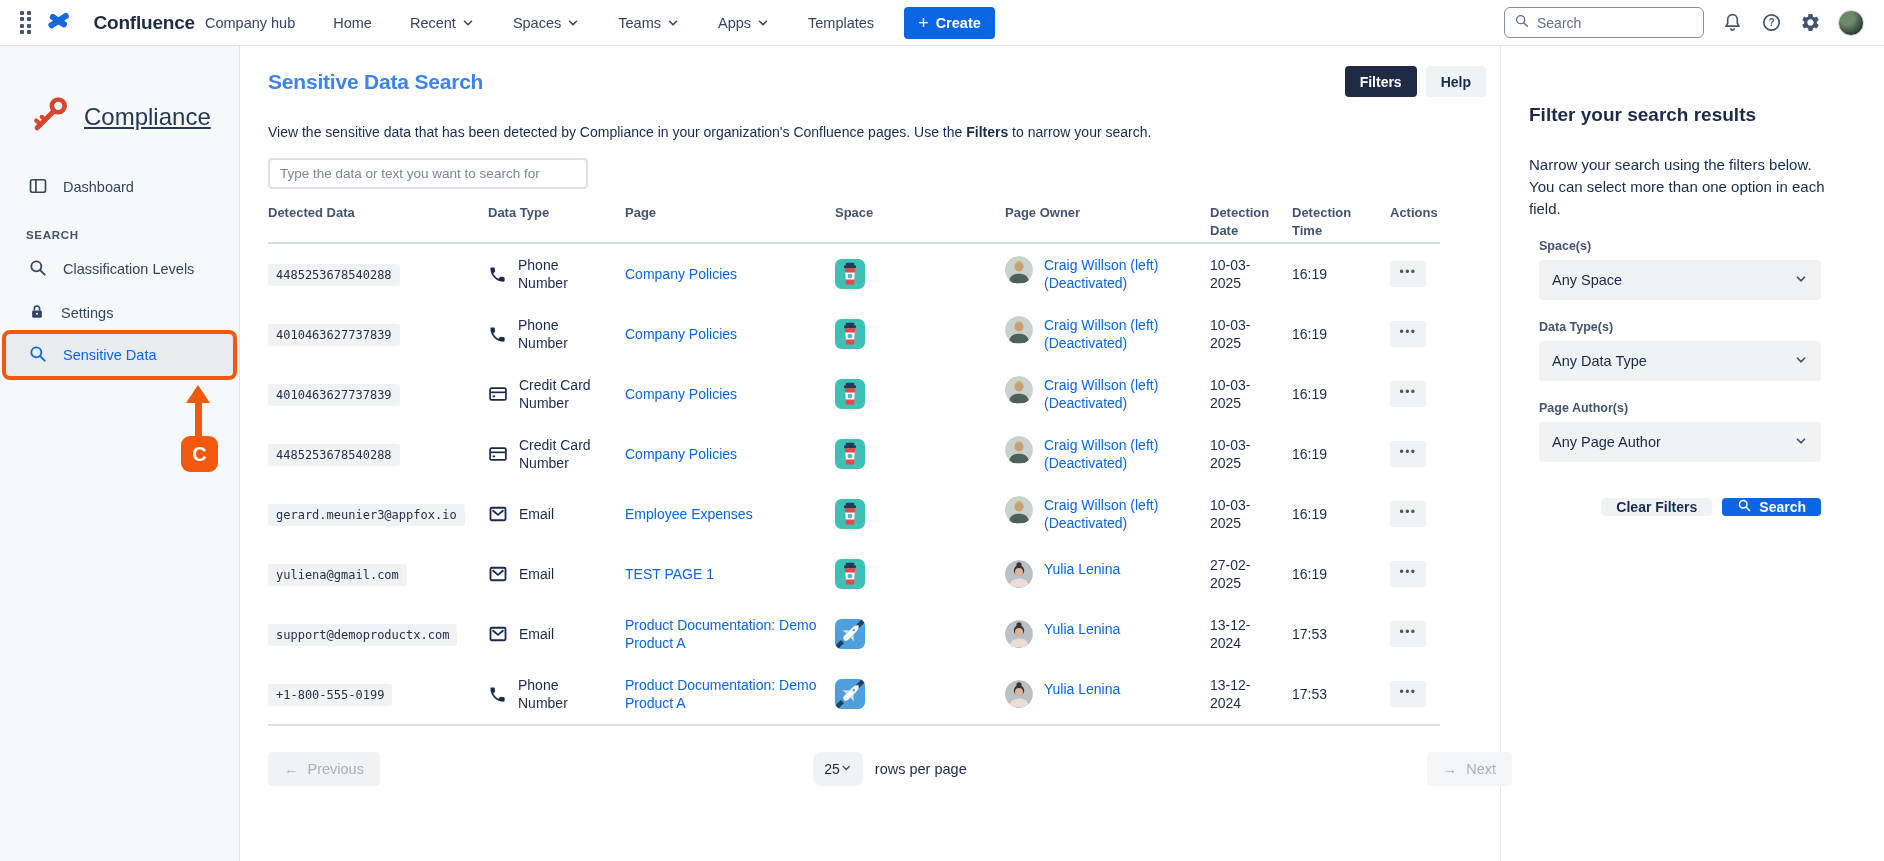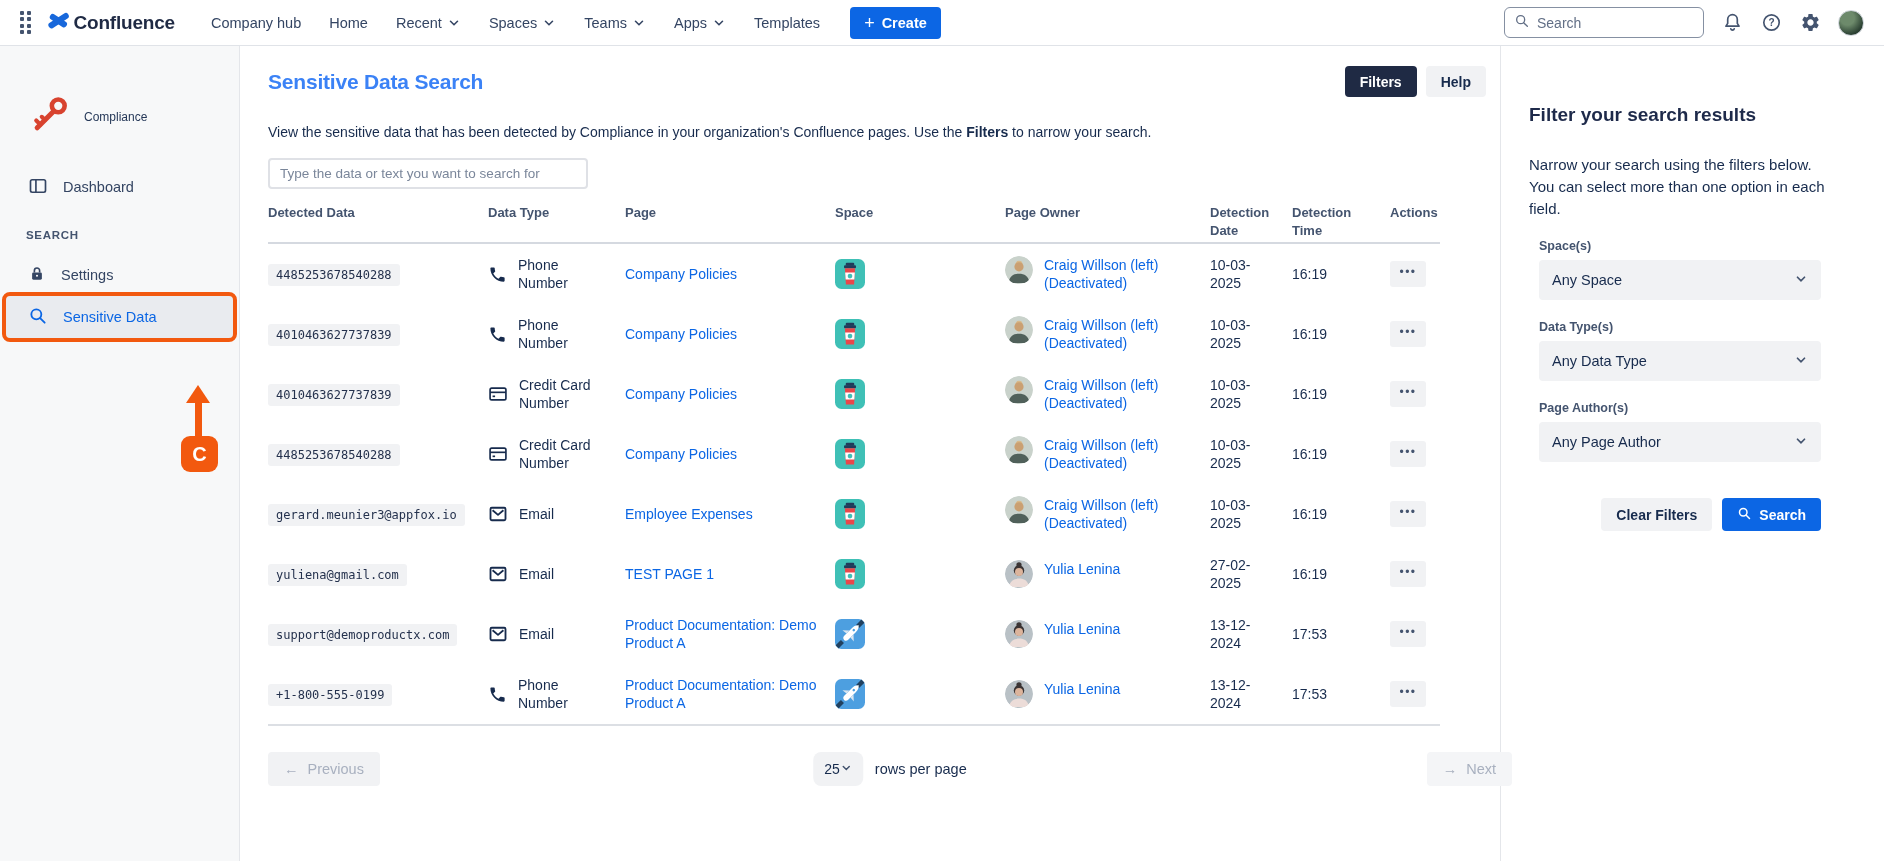--- a/index.html
+++ b/index.html
@@ -5,23 +5,23 @@
   * { margin:0; padding:0; box-sizing:border-box; }
   html,body { width:1884px; height:861px; overflow:hidden; background:#fff;
     font-family:"Liberation Sans", sans-serif; color:#172B4D; }
 
   
   .top-nav { height:46px; display:flex; align-items:center; padding:0 20px;
     background:#fff; border-bottom:1px solid #E0E3E8; }
   .app-grid { display:grid; grid-template-columns:4px 4px; grid-auto-rows:4px; gap:2.5px;
     margin-right:16px; cursor:pointer; }
   .app-grid i { background:#44546F; border-radius:1px; }
-  .conf-logo { display:flex; align-items:center; gap:4px; margin-right:36px; cursor:pointer; }
+  .conf-logo { display:flex; align-items:center; gap:24px; margin-right:10px; cursor:pointer; }
   .conf-name { font-size:19px; font-weight:700; color:#1F2A44; letter-spacing:-0.2px; }
-  .top-menu { display:flex; align-items:center; gap:28px; }
+  .top-menu { display:flex; align-items:center; gap:38px; }
   .top-menu .mi { display:flex; align-items:center; gap:5px; font-size:14.5px;
     color:#344563; font-weight:500; cursor:pointer; white-space:nowrap; }
   .chev { display:inline-flex; }
   .create-btn { margin-left:30px; height:32px; display:flex; align-items:center; gap:7px;
     background:#0C66E4; color:#fff; border:none; border-radius:4px; padding:0 14px;
     font-size:14.5px; font-weight:600; cursor:pointer; font-family:inherit; }
   .plus { font-size:18px; font-weight:400; line-height:1; }
   .top-right { margin-left:auto; display:flex; align-items:center; gap:17px; }
   .top-search { width:200px; height:31px; border:1px solid #8590A2; border-radius:6px;
     display:flex; align-items:center; gap:7px; padding:0 9px; background:#fff; }
@@ -35,21 +35,21 @@
   
   .app-body { display:flex; height:815px; }
   .sidebar { width:240px; background:#F7F8F9; border-right:1px solid #E4E6EA;
     position:relative; flex:none; }
   .content { flex:1; padding:20px 14px 0 28px; background:#fff; min-width:0; }
   .filter-panel { width:384px; flex:none; border-left:1px solid #E4E6EA;
     padding:58px 28px 0 28px; background:#fff; }
 
   
   .side-logo { margin:42px 0 0 28px; height:58px; display:flex; align-items:center; gap:12px; }
-  .side-logo .app-name { font-size:12px; font-weight:500; color:#253858; }
+  .side-logo .app-name { font-size:24px; font-weight:500; color:#253858;text-decoration:underline; }
   .nav-item { height:38px; display:flex; align-items:center; gap:15px; padding-left:28px;
     font-size:14.5px; color:#344563; cursor:pointer; }
   .nav-item.dash { margin-top:22px; font-weight:500; }
   .section-label { margin-top:14px; height:30px; display:flex; align-items:center;
     padding-left:26px; font-size:11.5px; font-weight:700; color:#44546F; letter-spacing:.7px; }
   .nav-item.active { height:42px; margin:2px 6px 0 6px; padding-left:22px; background:#E9EBEF;
     border-radius:4px; outline:4px solid #F2590F; color:#0B66E4; font-weight:500; }
   .nav-item.settings { margin-top:6px; }
   .arrow-shaft { position:absolute; left:195px; top:356px; width:7px; height:34px;
     background:#F2590F; }
@@ -107,21 +107,21 @@
 
   
   .fp-title { font-size:19px; font-weight:700; color:#1E2A4A; }
   .fp-desc { margin-top:28px; font-size:15px; line-height:1.45; color:#172B4D; width:302px; }
   .field { margin:20px 0 0 10px; width:282px; }
   .field-label { font-size:12.5px; font-weight:700; color:#44546F; margin-bottom:7px; }
   .dropdown { height:40px; background:#F1F2F4; border-radius:4px; display:flex;
     align-items:center; justify-content:space-between; padding:0 13px; font-size:14.5px;
     color:#172B4D; cursor:pointer; }
   .fp-btns { margin:36px 0 0 10px; width:282px; display:flex; justify-content:flex-end; gap:10px; }
-  .btn-h32 { height:33px; }
+  .btn-h32 { height:18px; }
   .btn-primary { background:#0C66E4; color:#fff; }
 </style>
 </head>
 <body>
 
 <header class="top-nav">
   <span class="app-grid">
     <i></i>
       <i></i>
       <i></i>
@@ -233,20 +233,27 @@
       <span class="app-name">Compliance</span>
     </div>
     <div class="nav-item dash">
       <span><svg width="20" height="20" viewBox="0 0 24 24">
             <rect x="3" y="4.5" width="18" height="15" rx="2" fill="none" stroke="#344563" stroke-width="2"></rect>
             <line x1="9.5" y1="4.5" x2="9.5" y2="19.5" stroke="#344563" stroke-width="2"></line>
           </svg></span>
       <span>Dashboard</span>
     </div>
     <div class="section-label">SEARCH</div>
+    <div class="nav-item">
+      <span><svg width="20" height="20" viewBox="0 0 24 24">
+            <circle cx="10" cy="10" r="6" fill="none" stroke="#344563" stroke-width="2.2"></circle>
+            <line x1="14.8" y1="14.8" x2="20" y2="20" stroke="#344563" stroke-width="2.2" stroke-linecap="round"></line>
+          </svg></span>
+      <span>Classification Levels</span>
+    </div>
     <div class="nav-item settings">
       <span><svg width="18" height="20" viewBox="0 0 24 24">
             <path d="M8.5 10V7.5a3.5 3.5 0 0 1 7 0V10" fill="none" stroke="#344563" stroke-width="2.2"></path>
             <rect x="5.5" y="10" width="13" height="9.5" rx="1.8" fill="#344563"></rect>
             <circle cx="12" cy="14.3" r="1.4" fill="#F7F8F9"></circle>
           </svg></span>
       <span>Settings</span>
     </div>
     <div class="nav-item active">
       <span><svg width="20" height="20" viewBox="0 0 24 24">

